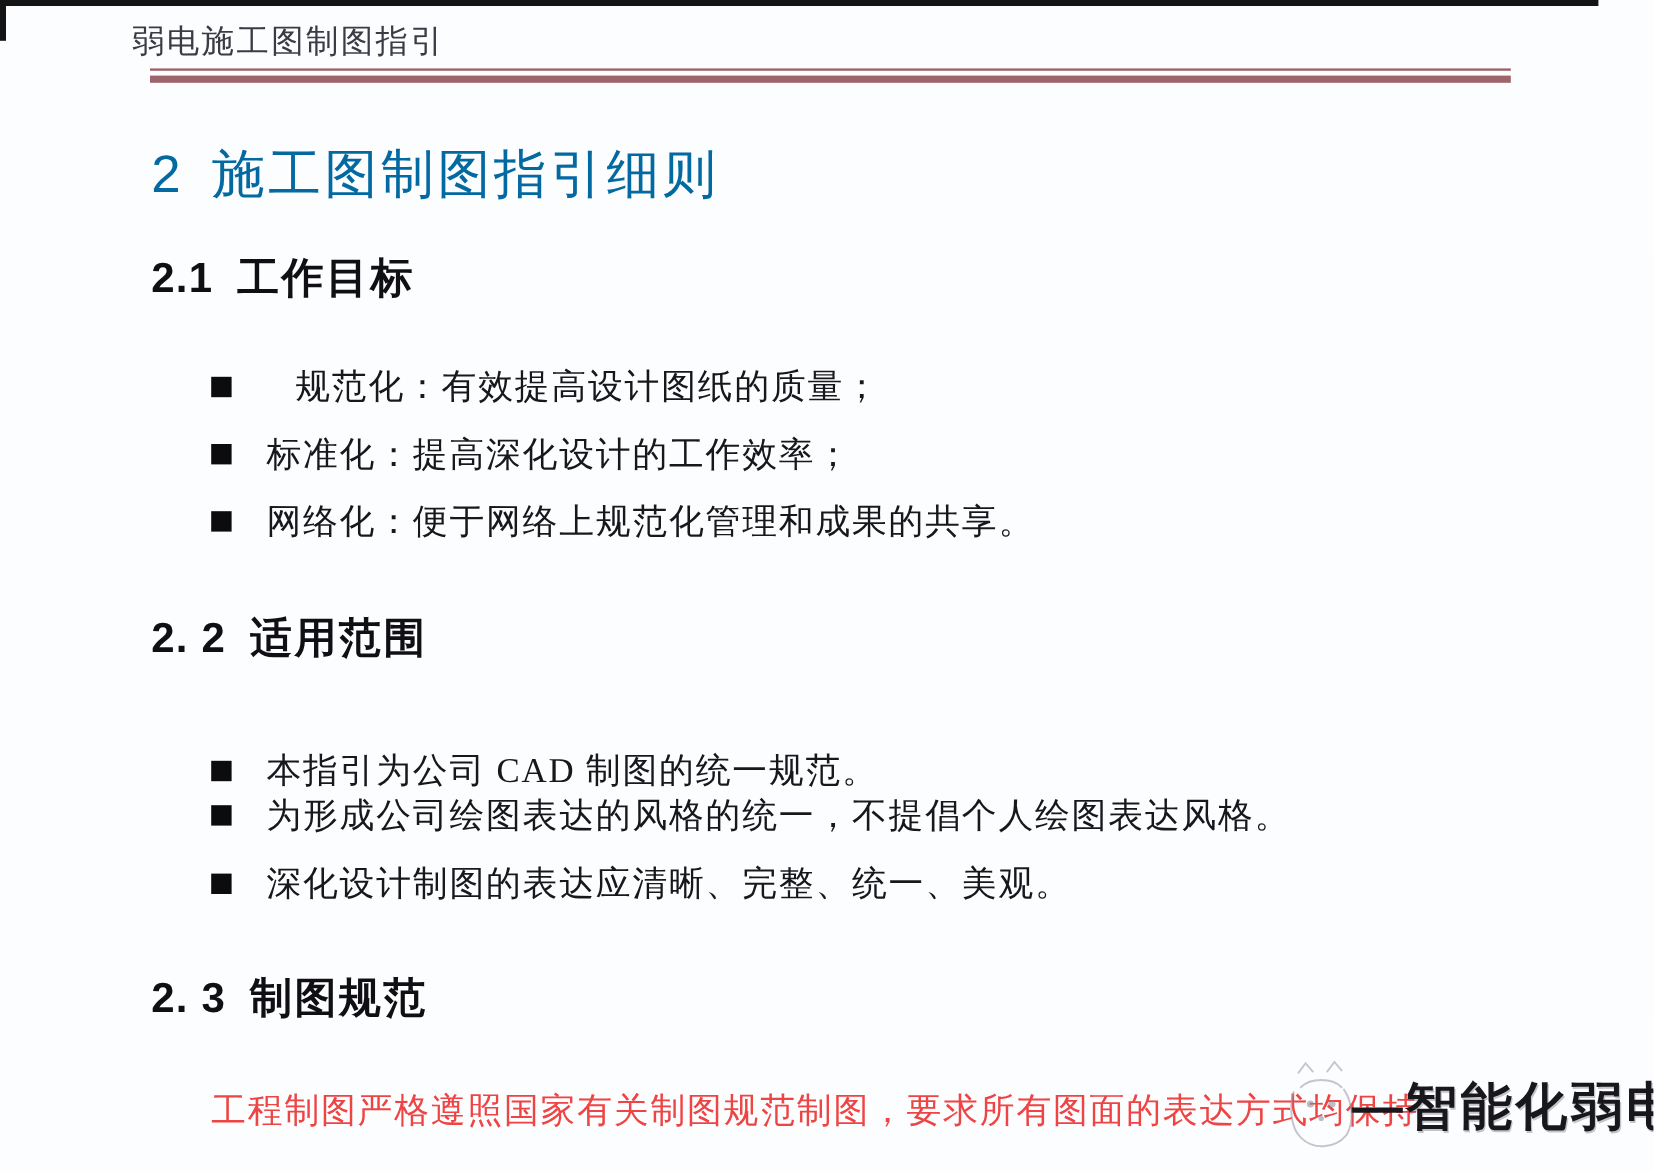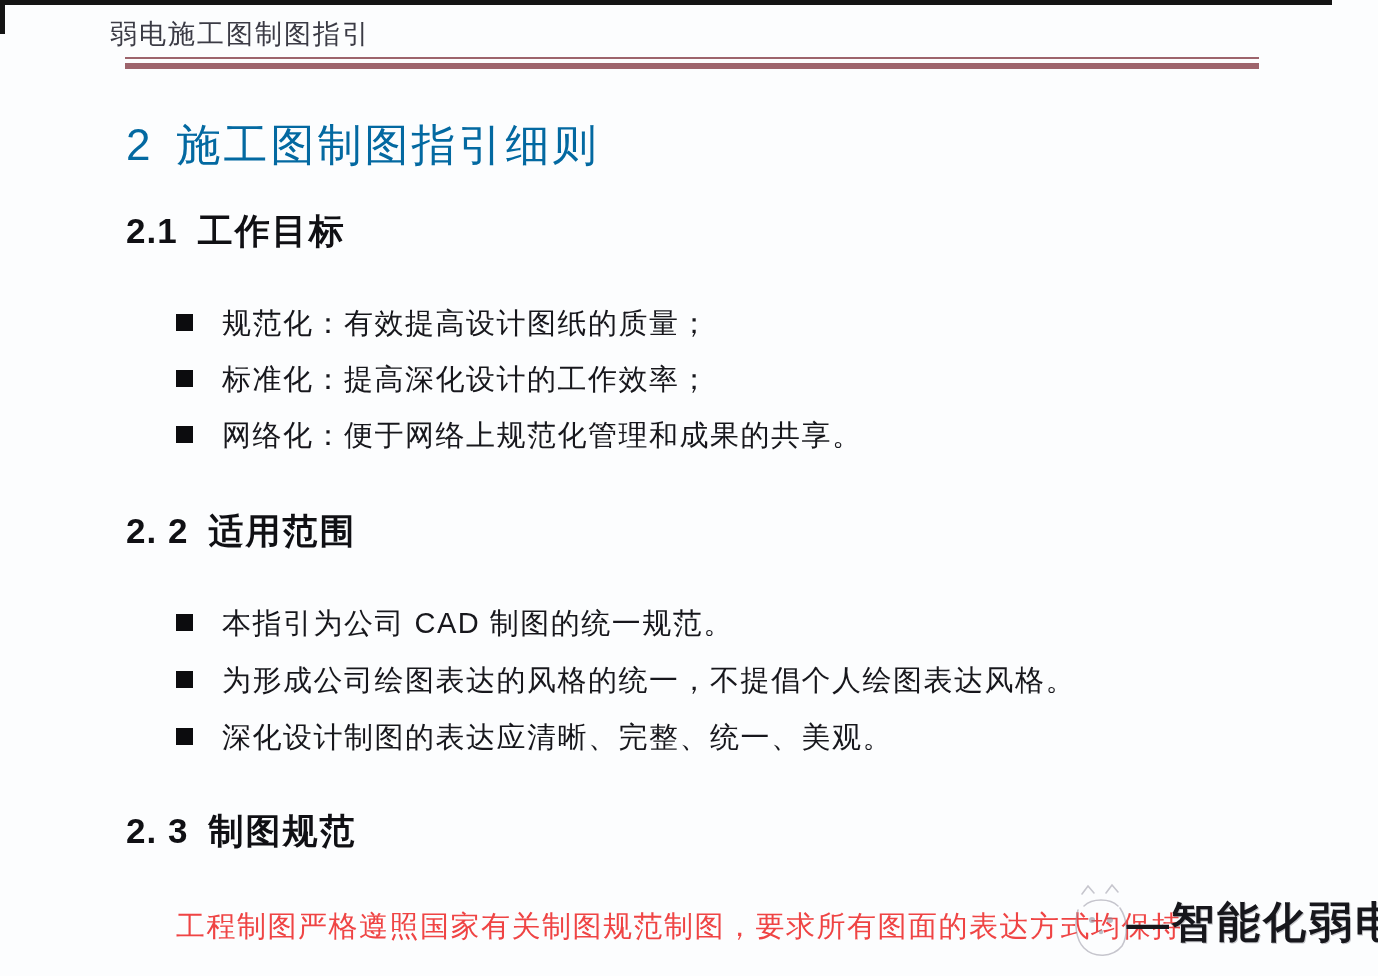--- a/index.html
+++ b/index.html
@@ -67,22 +67,22 @@
     width:17px;height:17px;
     background:#0c0c0e;
     margin-top:10px;
     margin-right:29px;
   }
   .bullet-text{
     font-size:29px;color:#17171c;
     letter-spacing:1.5px;
     line-height:38px;
   }
-  .b1-1{top:304px;} .b1-2{top:360px;} .b1-3{top:416px;justify-content:center;}
-  .b2-1{top:604px;} .b2-2{top:661px;} .b2-3{top:718px;}
+  .b1-1{top:304px;gap:24px;} .b1-2{top:360px;} .b1-3{top:416px;justify-content:center;}
+  .b2-1{top:624px;font-family:Liberation Serif, serif;} .b2-2{top:661px;} .b2-3{top:718px;}
   
   .paragraph{
     position:absolute;top:906px;left:176px;width:1190px;
     font-size:29px;color:#ef4444;
     letter-spacing:1.5px;line-height:40px;
     white-space:nowrap;
   }
   
   .watermark{
     position:absolute;top:880px;left:1068px;

